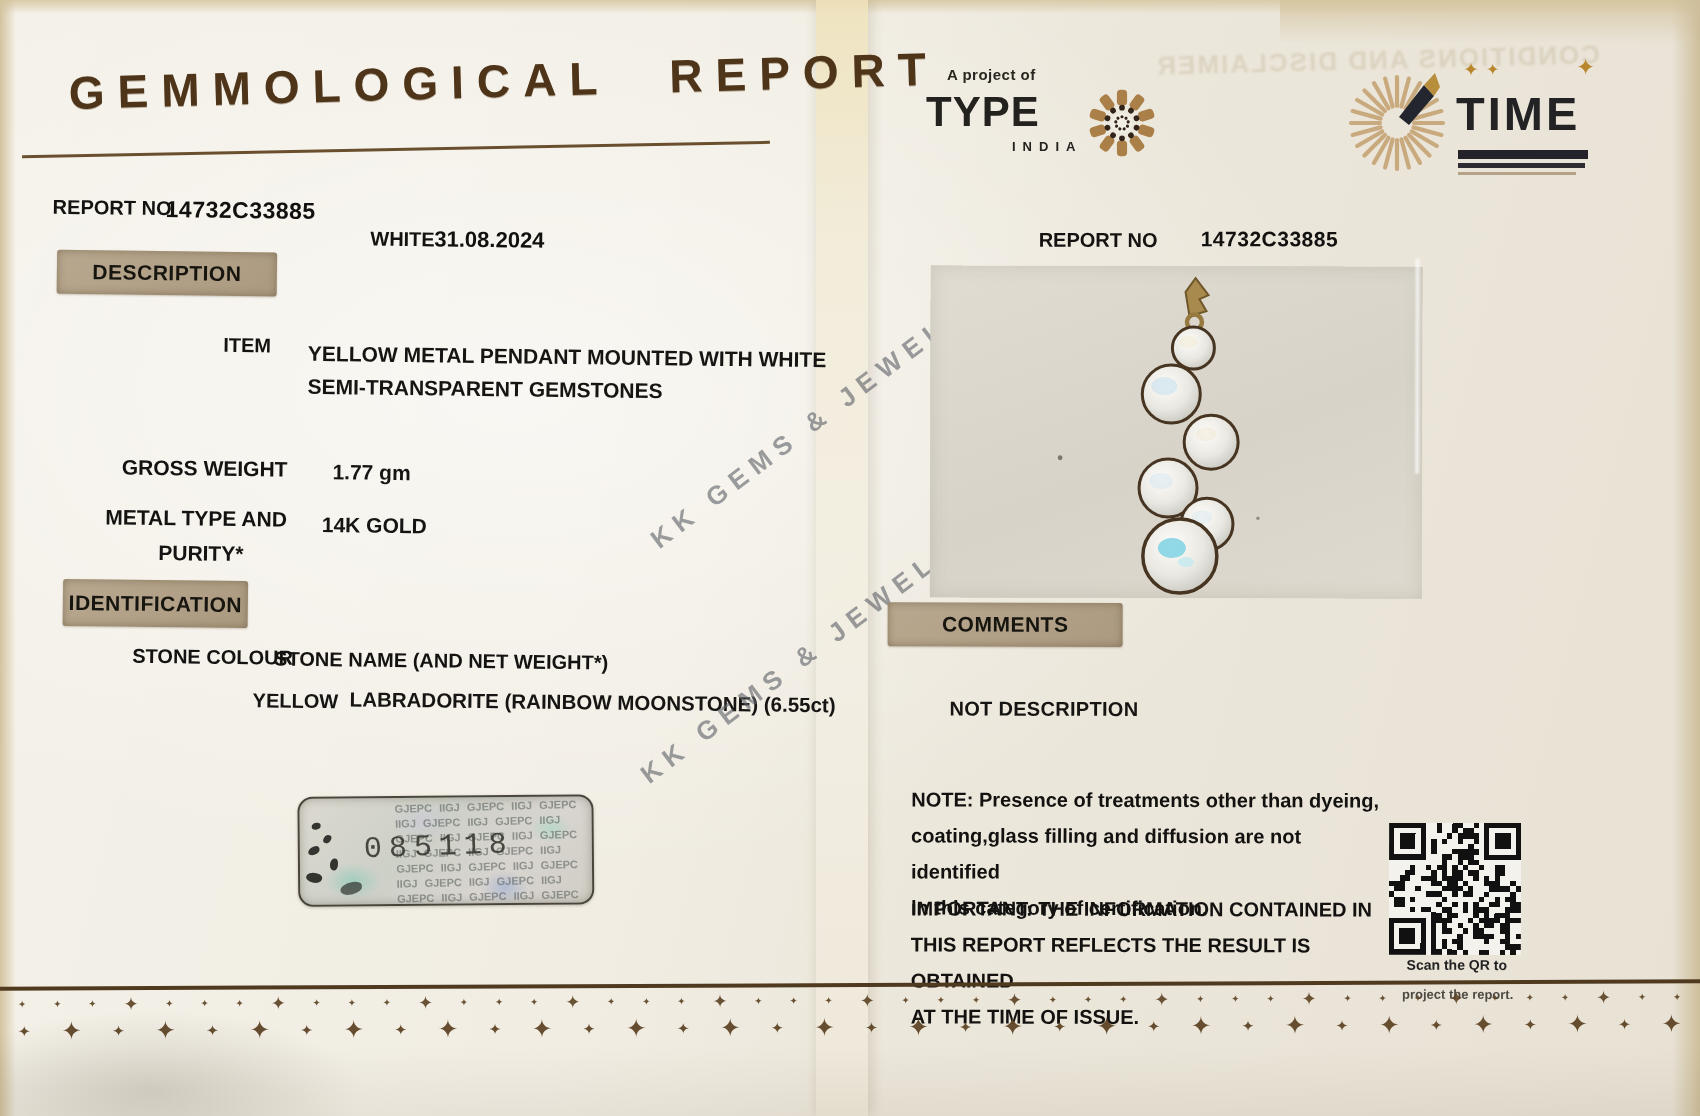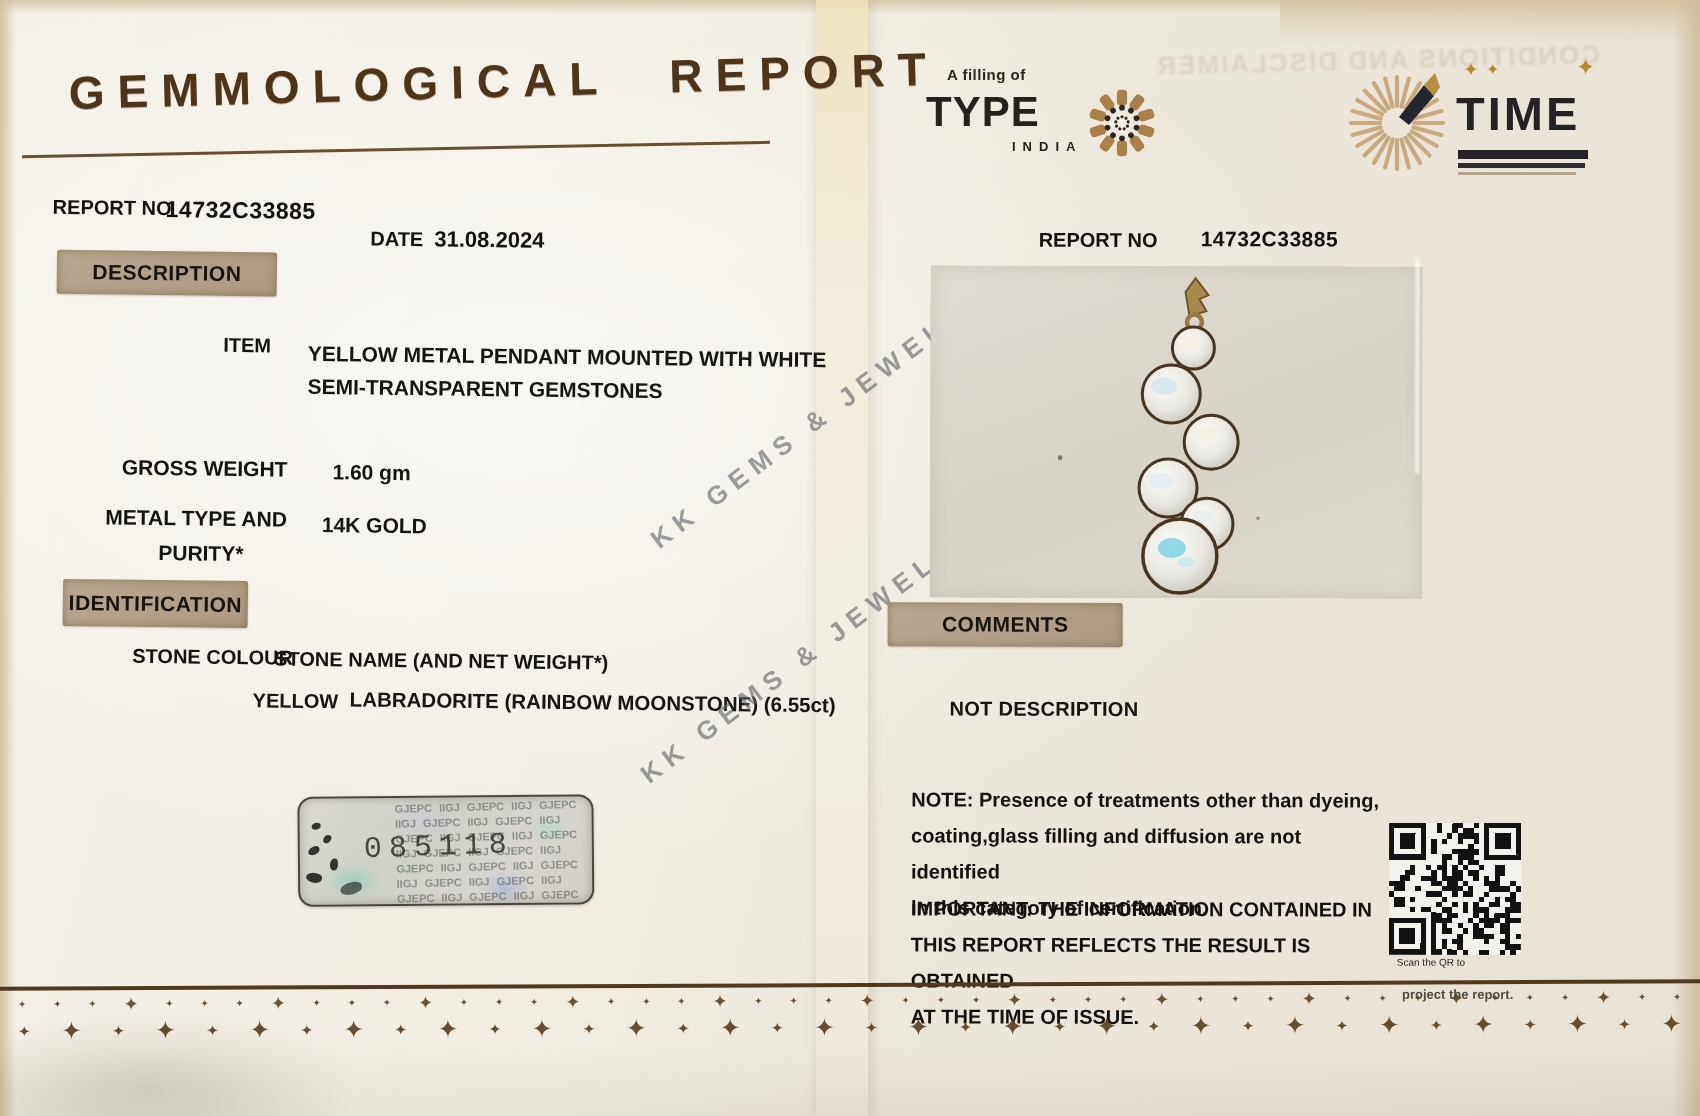--- a/index.html
+++ b/index.html
@@ -103,21 +103,21 @@
   .photo{left:930px;top:266px;width:492px;height:332px;
       background:linear-gradient(160deg,#e0dcd3 0%,#d7d3c9 55%,#dedacf 100%);
       box-shadow:inset 0 0 18px rgba(110,100,80,.18);}
   .comments-box{left:888px;top:603px;width:235px;height:44px;}
   .na-value{left:950px;top:698px;font-size:20px;font-weight:800;letter-spacing:.3px;}
   .note-text{left:912px;top:782px;width:470px;font-size:20px;font-weight:600;line-height:36px;
       white-space:pre-line;color:#131210;}
   .important-text{left:912px;top:891px;width:490px;font-size:20px;font-weight:700;line-height:36px;
       white-space:pre-line;color:#131210;}
   .qr{left:1390px;top:822px;width:132px;height:132px;}
-  .qr-cap1{left:1398px;top:956px;width:120px;text-align:left;font-size:10px;font-weight:400;color:#222;}
+  .qr-cap1{left:1398px;top:956px;width:120px;text-align:center;font-size:14px;font-weight:700;color:#222;}
   .qr-cap2{left:1394px;top:986px;width:130px;text-align:center;font-size:13px;font-weight:700;color:#33302a;opacity:.85;}
   
   .border-rule{left:0;top:983px;width:1700px;height:3.5px;background:#4f3a1f;transform:rotate(-0.25deg);}
   .diamond-row{left:18px;width:1664px;display:flex;justify-content:space-between;align-items:center;
       color:#5f4526;transform:rotate(-0.25deg);}
   .row1{top:990px;height:22px;opacity:.92;}
   .row2{top:1010px;height:34px;opacity:.95;}
   .diamond-row span{display:inline-block;line-height:1;}
 </style>
 </head>
@@ -129,21 +129,21 @@
   <div class="abs topright-edge"></div>
   <div class="abs fold-strip"></div>
   <div class="abs left-edge"></div>
   <div class="abs right-edge"></div>
 
   <div class="abs ghost-text">CONDITIONS AND DISCLAIMER</div>
 
   <div class="abs title">GEMMOLOGICAL REPORT</div>
   <div class="abs title-rule"></div>
 
-  <div class="abs project-of">A filling of</div>
+  <div class="abs project-of">A project of</div>
   <div class="abs gjepc-name">TYPE</div>
   <div class="abs gjepc-india">INDIA</div>
   <svg class="abs gjepc-mandala" viewBox="-40 -40 80 80">
     <g id="petals">
         <g transform="rotate(0)">
           <rect x="-5.5" y="-36" width="11" height="17" rx="4" fill="#aa7f48"></rect>
           <circle cx="0" cy="-16.5" r="3.1" fill="#33241a"></circle>
         </g>
         <g transform="rotate(36)">
           <rect x="-5.5" y="-36" width="11" height="17" rx="4" fill="#aa7f48"></rect>
@@ -296,33 +296,33 @@
   <span class="abs iigj-star star2">✦</span>
   <span class="abs iigj-star star3">✦</span>
   <div class="abs iigj-name">TIME</div>
   <div class="abs iigj-bar1"></div>
   <div class="abs iigj-bar2"></div>
   <div class="abs iigj-bar3"></div>
 
   <div class="tilt-left">
     <div class="abs lbl rn-label">REPORT NO</div>
     <div class="abs val rn-value">14732C33885</div>
-    <div class="abs lbl date-label">DATE</div>
+    <div class="abs lbl date-label">WHITE</div>
     <div class="abs val date-value">31.08.2024</div>
 
     <div class="abs hdr-box desc-box">
       <span>DESCRIPTION</span>
     </div>
 
     <div class="abs lbl item-label">ITEM</div>
     <div class="abs item-value">YELLOW METAL PENDANT MOUNTED WITH WHITE
 SEMI-TRANSPARENT GEMSTONES</div>
 
     <div class="abs lbl gross-label">GROSS WEIGHT</div>
-    <div class="abs gross-value">1.60 gm</div>
+    <div class="abs gross-value">1.77 gm</div>
 
     <div class="abs lbl metal-label1">METAL TYPE AND</div>
     <div class="abs metal-label2">PURITY*</div>
     <div class="abs metal-value">14K GOLD</div>
 
     <div class="abs hdr-box ident-box">
       <span>IDENTIFICATION</span>
     </div>
 
     <div class="abs lbl stonecol-label">STONE COLOUR</div>

